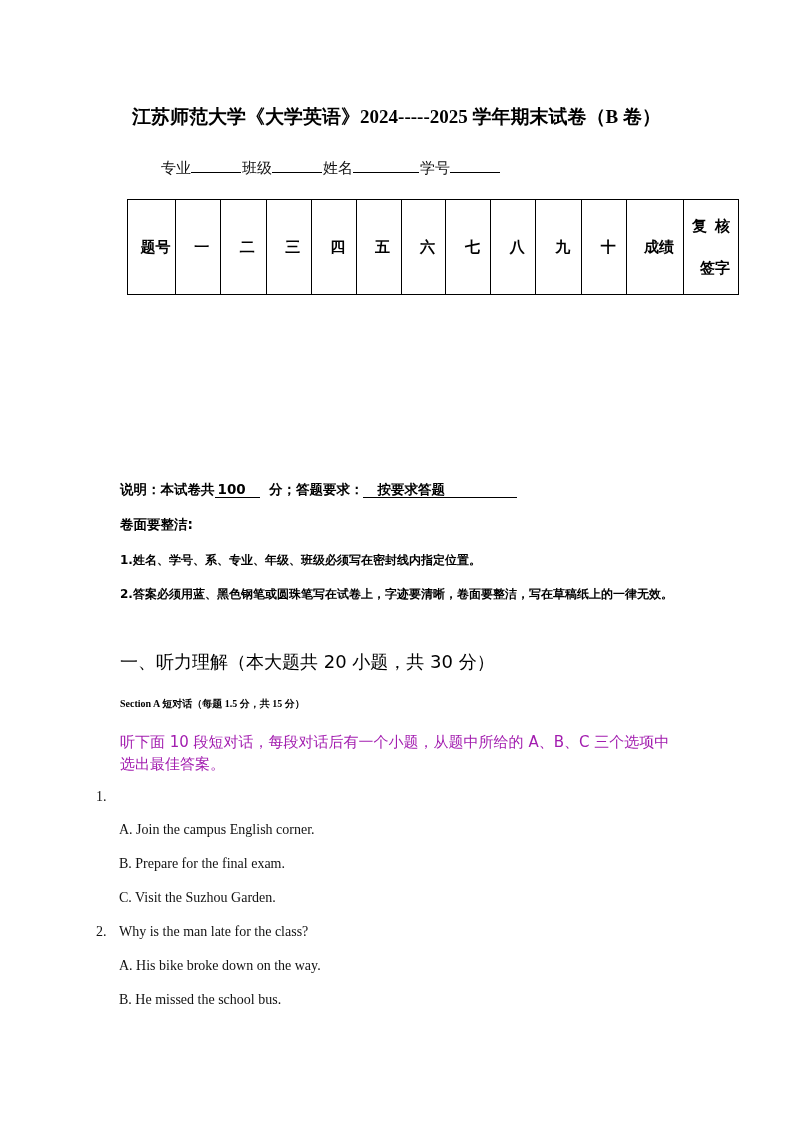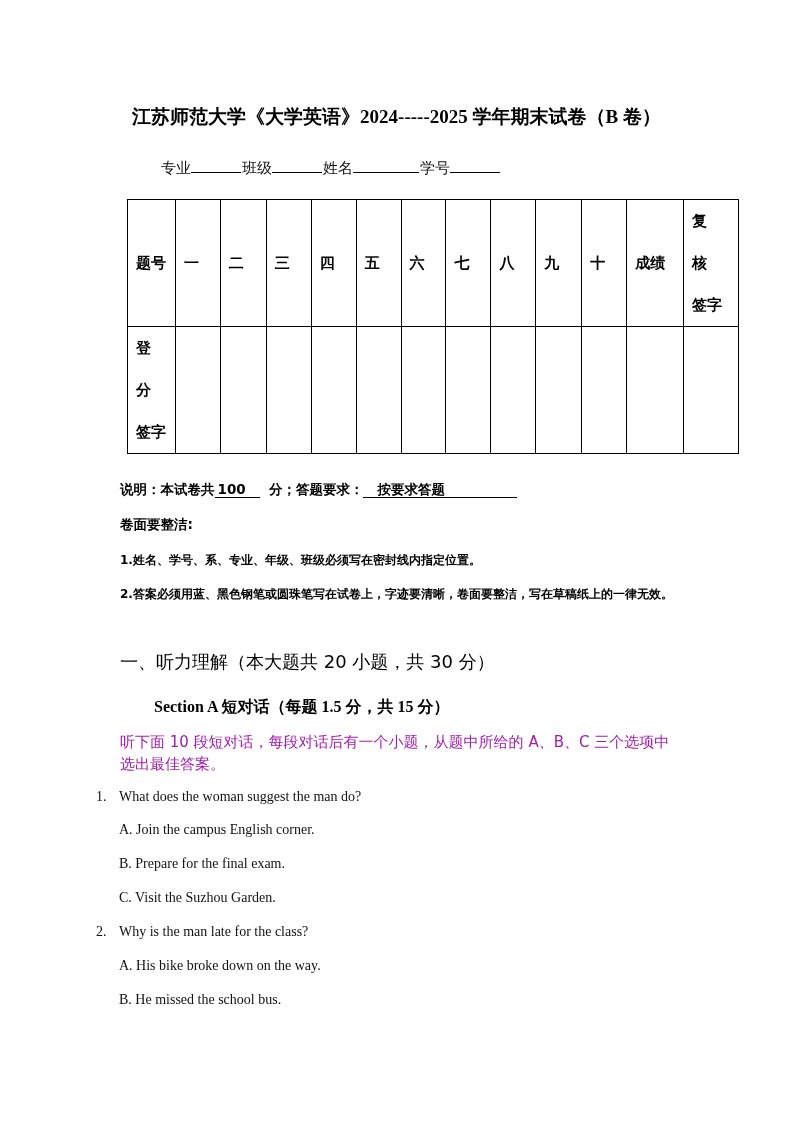--- a/index.html
+++ b/index.html
@@ -50,21 +50,21 @@
       width: 612px;
       border-collapse: collapse;
       font-family: "DejaVu Sans", "Liberation Sans", sans-serif;
       font-size: 15px;
       font-weight: bold;
     }
     table.score td {
       border: 1.3px solid #000;
       padding: 0 0 0 8px;
       vertical-align: middle;
-      text-align: left;
+      text-align: center;
     }
     table.score tr.r1 td { height: 94px; }
     table.score tr.r2 td { height: 52px; }
     table.score tr.r3 td { height: 93px; }
     table.score .two-line { line-height: 42px; }
     table.score .spaced { letter-spacing: 8px; }
 
     .note {
       left: 120px;
       font-size: 13.5px;
@@ -88,24 +88,23 @@
     .section-title {
       left: 120px;
       top: 650px;
       font-size: 18px;
       font-weight: normal;
       font-family: "DejaVu Sans", "Liberation Sans", sans-serif;
     }
     .sub-title {
       left: 120px;
       top: 697px;
-      font-size: 16px;
+      font-size: 10px;
       font-weight: bold;
       font-family: "Liberation Serif", "DejaVu Serif", serif;
-      margin-left: 34px;
     }
     .instruction {
       left: 120px;
       top: 731px;
       width: 560px;
       font-size: 15px;
       line-height: 22px;
       color: #a21caf;
       font-family: "DejaVu Sans", "Liberation Sans", sans-serif;
     }
@@ -154,56 +153,37 @@
     <td>七</td>
     <td>八</td>
     <td>九</td>
     <td>十</td>
     <td>成绩</td>
     <td class="two-line">
       <div class="spaced">复核</div>
       <div>签字</div>
     </td>
   </tr>
-  <tr class="r3">
-    <td class="two-line">
-      <div class="spaced">登分</div>
-      <div>签字</div>
-    </td>
-    <td></td>
-    <td></td>
-    <td></td>
-    <td></td>
-    <td></td>
-    <td></td>
-    <td></td>
-    <td></td>
-    <td></td>
-    <td></td>
-    <td></td>
-    <td></td>
-  </tr>
 </tbody>
   </table>
 
 <div class="abs note" style="top:481px">
   <span>说明：本试卷共</span><span class="u" style="width:42px; padding-left:3px">100</span>&nbsp;&nbsp;<span>分；答题要求：</span><span class="u" style="width:140px; padding-left:14px">按要求答题</span>
 </div>
 
 <div class="abs note" style="top:516px">卷面要整洁:</div>
 <div class="abs note-p" style="top:545px">1.姓名、学号、系、专业、年级、班级必须写在密封线内指定位置。</div>
 <div class="abs note-p" style="top:579px">2.答案必须用蓝、黑色钢笔或圆珠笔写在试卷上，字迹要清晰，卷面要整洁，写在草稿纸上的一律无效。</div>
 
 <div class="abs section-title">一、听力理解（本大题共 20 小题，共 30 分）</div>
 <div class="abs sub-title">Section A  短对话（每题 1.5 分，共 15 分）</div>
 <div class="abs instruction">听下面 10 段短对话，每段对话后有一个小题，从题中所给的 A、B、C 三个选项中选出最佳答案。</div>
 
 <div class="abs q" style="left:96px; top:789px; width:580px">
   <span class="num">1.</span>
-  <span style="margin-left:23px">What does the woman suggest the man do?</span>
 </div>
 <div class="abs q" style="left:119px; top:822px">A. Join the campus English corner.</div>
 <div class="abs q" style="left:119px; top:856px">B. Prepare for the final exam.</div>
 <div class="abs q" style="left:119px; top:890px">C. Visit the Suzhou Garden.</div>
 
 <div class="abs q" style="left:96px; top:924px; width:580px">
   <span class="num">2.</span>
   <span style="margin-left:23px">Why is the man late for the class?</span>
 </div>
 <div class="abs q" style="left:119px; top:958px">A. His bike broke down on the way.</div>

